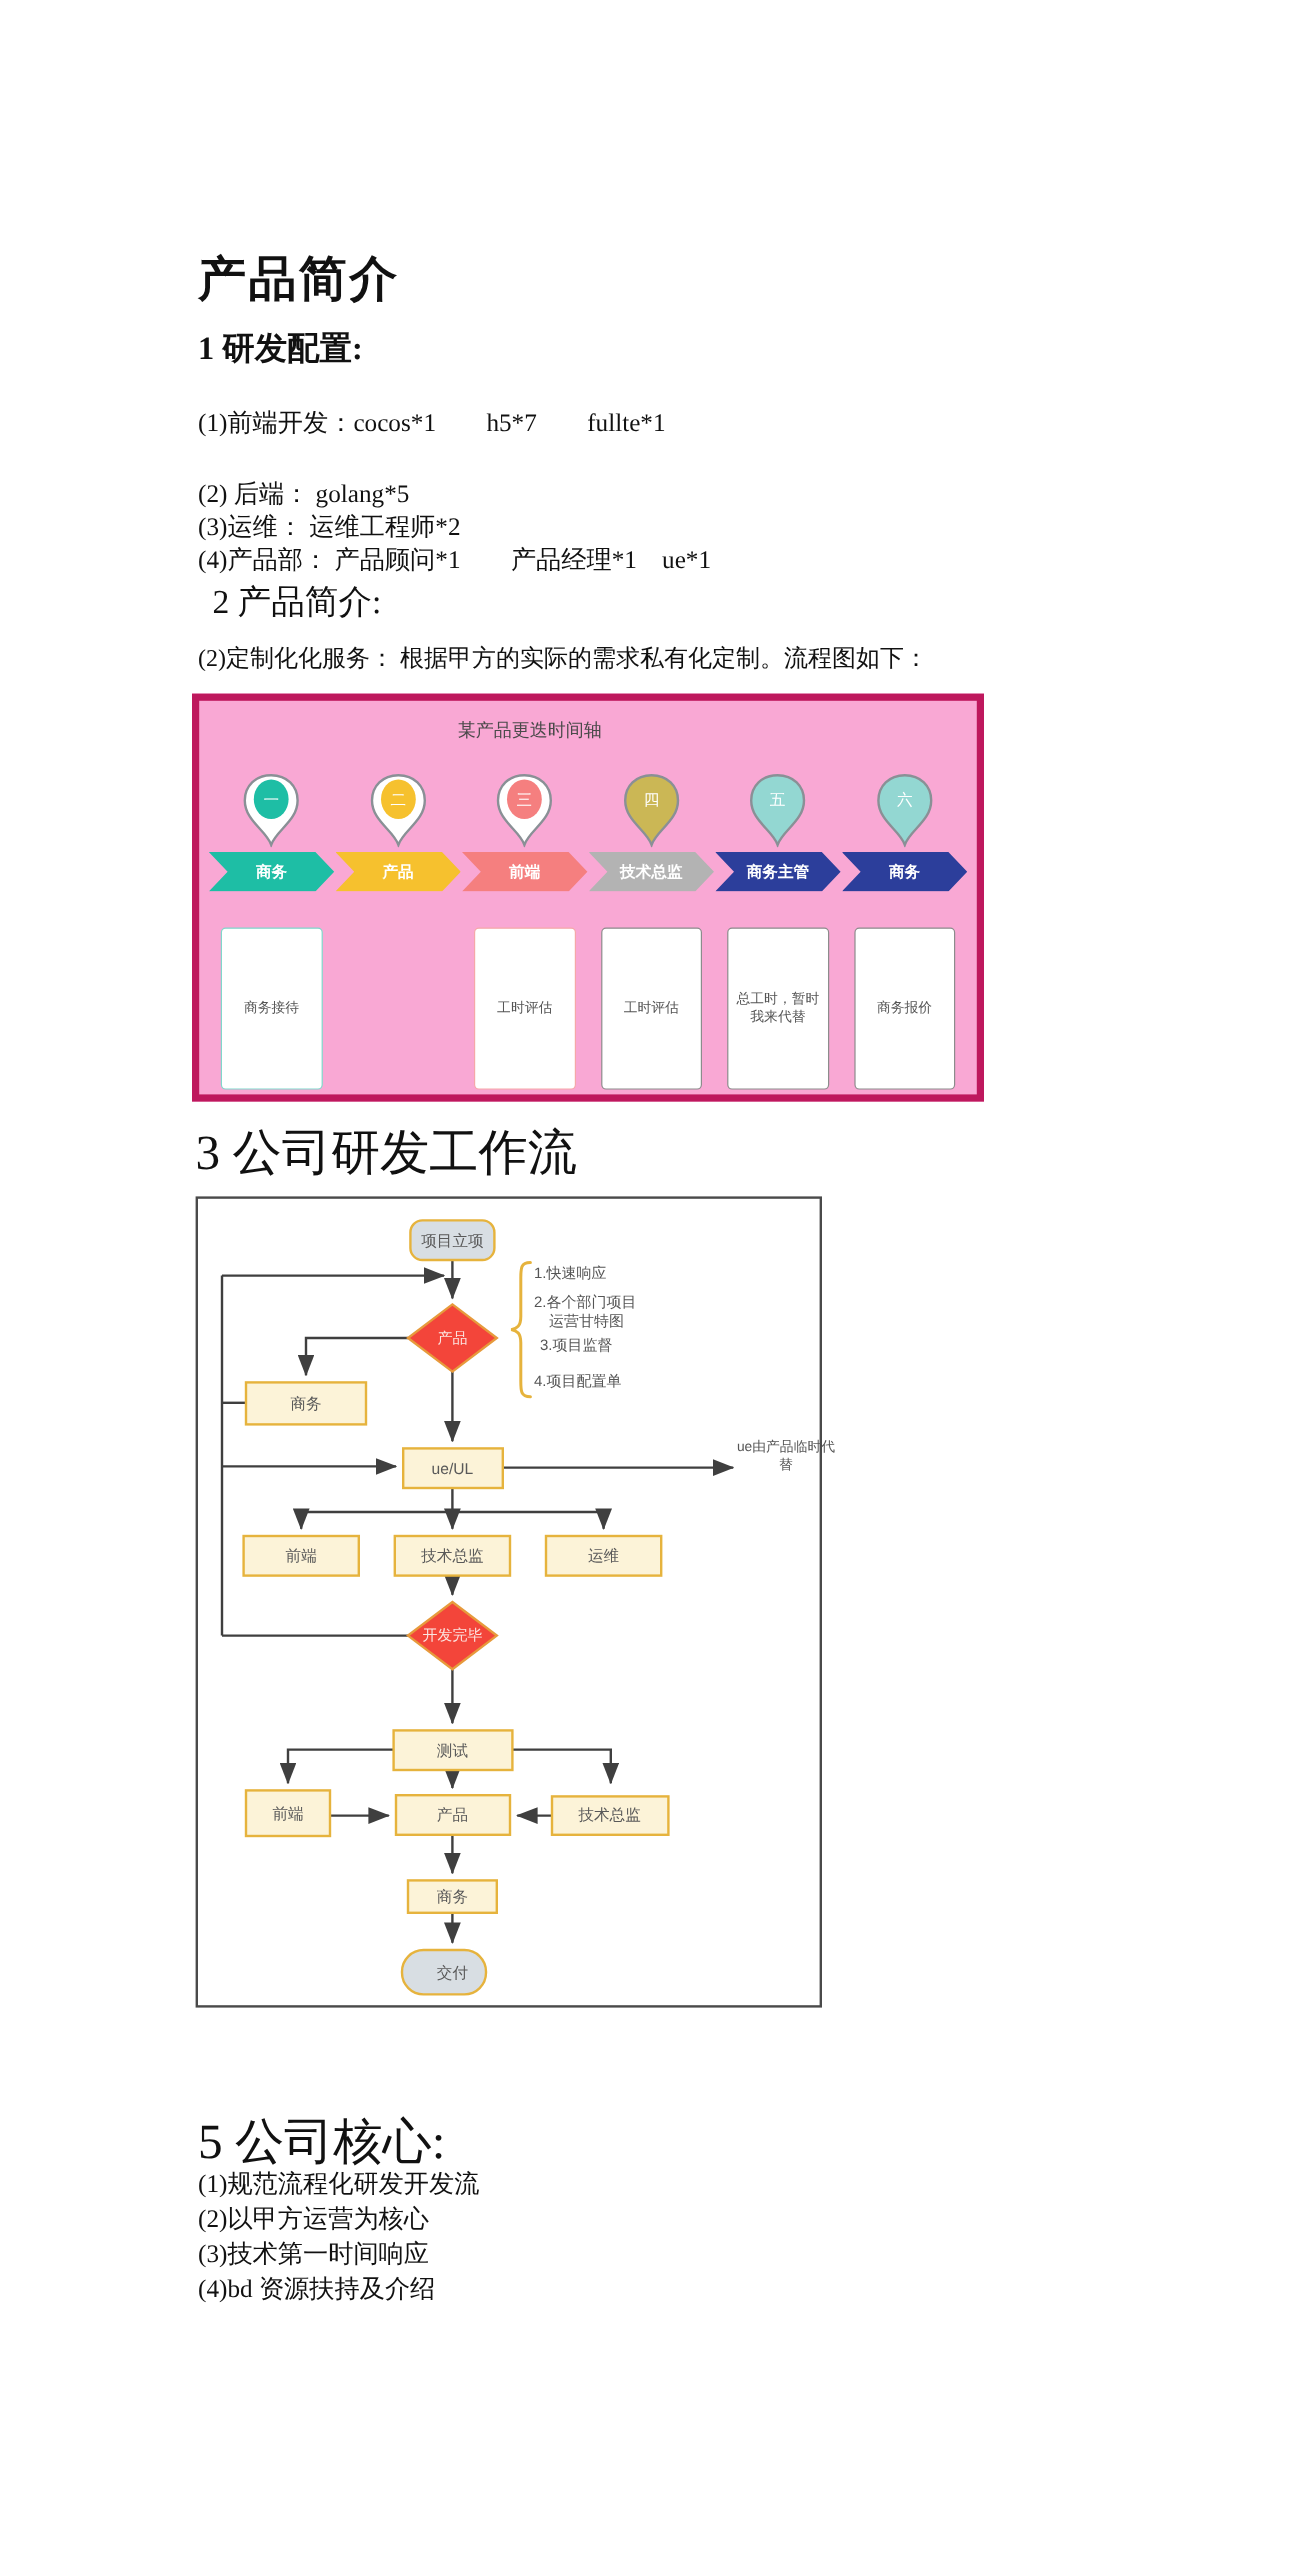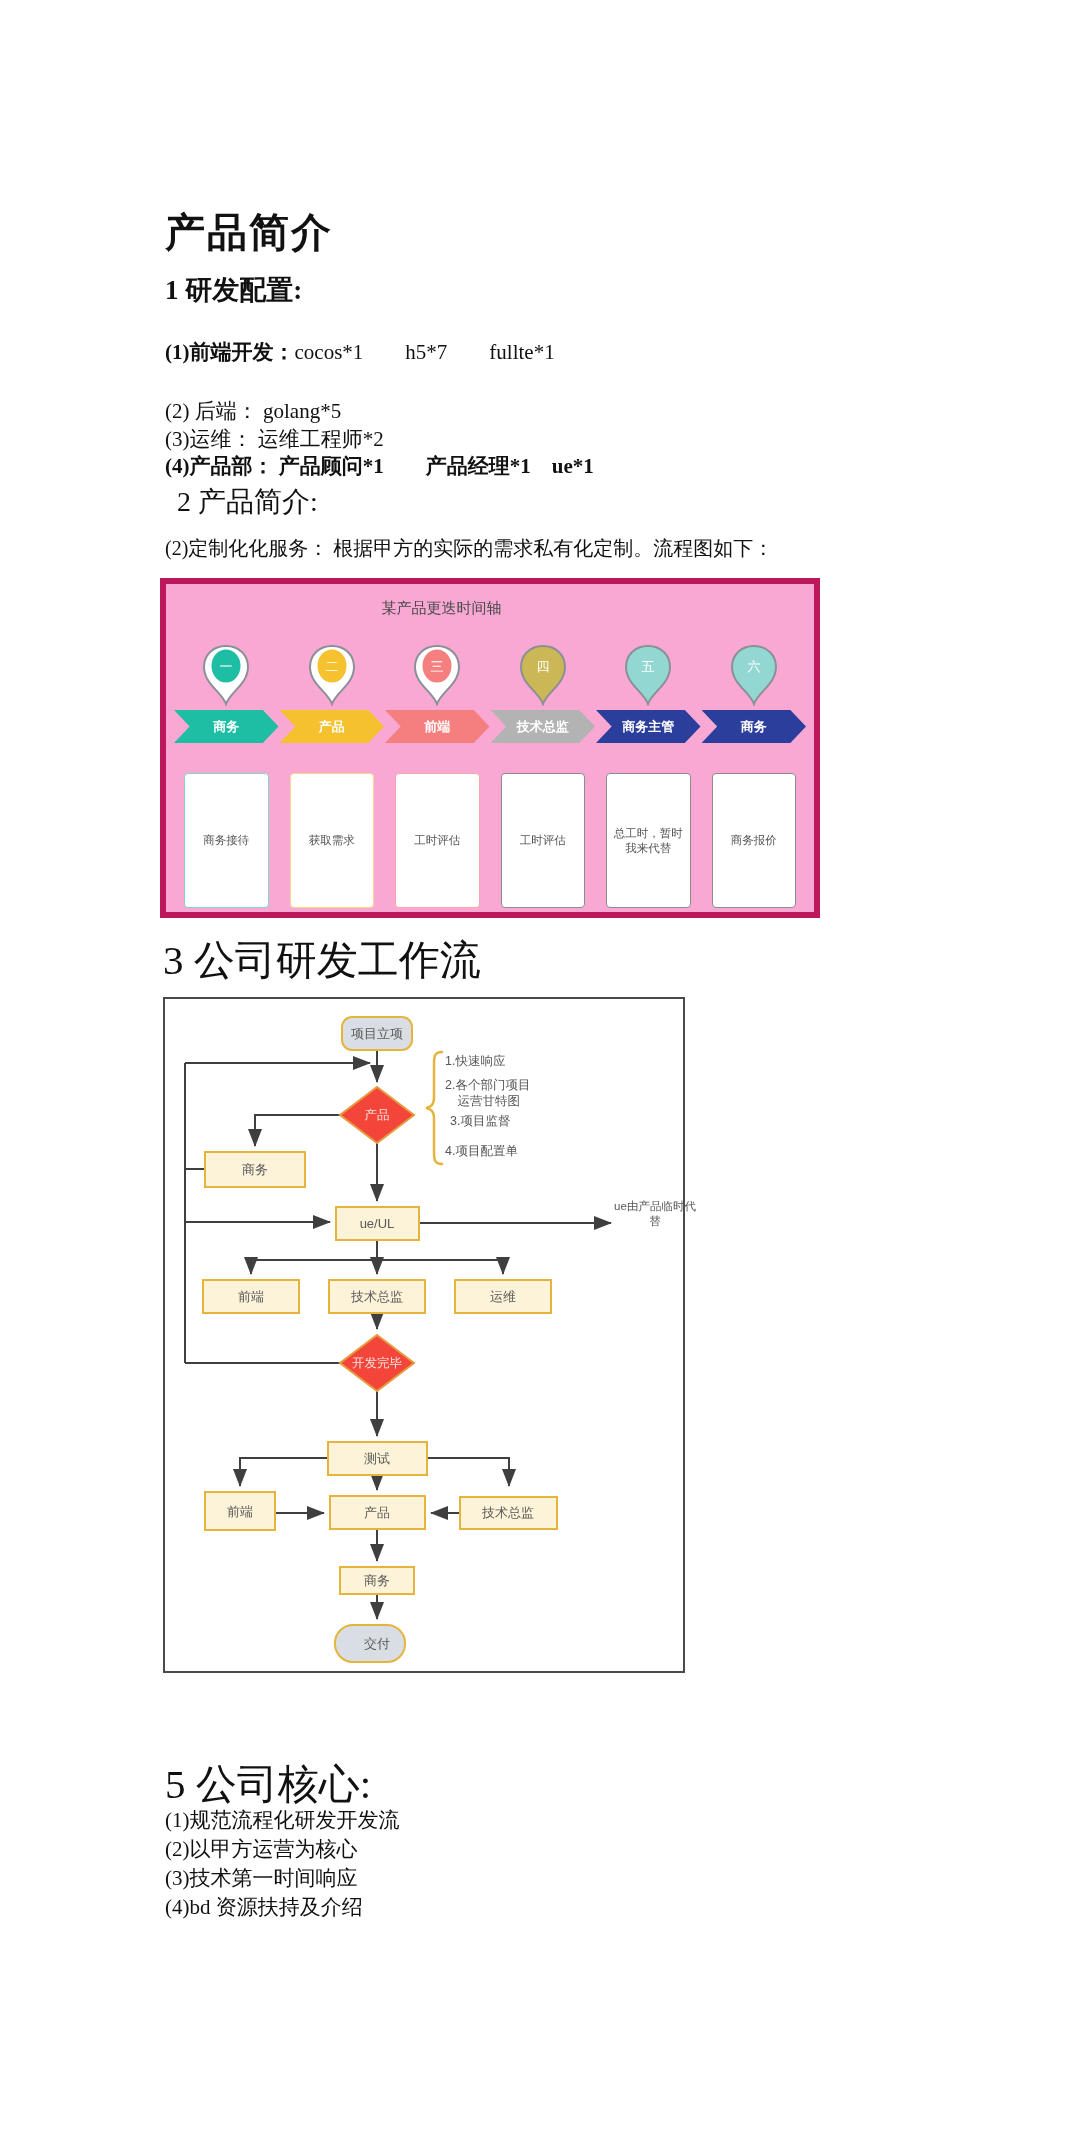--- a/index.html
+++ b/index.html
@@ -10,21 +10,21 @@
     color:#111;
     overflow:hidden;
   }
   .abs{position:absolute;}
   
   .doc-title{left:165px;top:205px;font-size:40px;font-weight:bold;letter-spacing:2px;}
   .h-bold{font-size:27px;font-weight:bold;}
   .h-reg{font-size:28px;font-weight:400;margin-left:12px;}
   .h-big{font-size:41px;font-weight:400;font-family:"Liberation Serif","DejaVu Serif",serif;}
   .bodyline{left:165px;font-size:21px;white-space:pre-wrap;}
-  .bodyline b{font-weight:bold;}
+  .bodyline b{font-weight:normal;}
   .small-list div{font-size:21px;line-height:29px;}
   
   .tl-wrap{
     left:160px;top:578px;width:648px;height:328px;
     border:6px solid #be185d;background:#f9a8d4;
     font-family:"Liberation Sans","DejaVu Sans",sans-serif;
   }
   .tl-title{
     position:absolute;top:15px;left:0;width:85%;
     text-align:center;font-size:15px;color:#4a4a4a;
@@ -82,21 +82,21 @@
 <body>
 
 <div class="abs doc-title">产品简介</div>
 
 <div class="abs h-bold" style="left:165px;top:272px;">1 研发配置:</div>
 
 <div class="abs bodyline" style="top:338px;"><b>(1)前端开发：</b><span>cocos*1　　h5*7　　fullte*1</span></div>
 
 <div class="abs bodyline" style="top:397px;">(2) 后端： golang*5</div>
 <div class="abs bodyline" style="top:425px;">(3)运维： 运维工程师*2</div>
-<div class="abs bodyline" style="top:452px;font-weight:bold;">(4)产品部： 产品顾问*1　　产品经理*1　ue*1</div>
+<div class="abs bodyline" style="top:452px;">(4)产品部： 产品顾问*1　　产品经理*1　ue*1</div>
 
 <div class="abs h-reg" style="left:165px;top:483px;">2 产品简介:</div>
 <div class="abs bodyline" style="top:535px;font-size:20px;">(2)定制化化服务： 根据甲方的实际的需求私有化定制。流程图如下：</div>
 
 <div class="abs tl-wrap">
   <div class="tl-title">某产品更迭时间轴</div>
   <div class="tl-cols">
 
     <div class="tl-col s0 ring">
       <svg class="pin" viewBox="0 0 48 62">
@@ -108,21 +108,20 @@
       <div class="tbox">商务接待</div>
     </div>
 
     <div class="tl-col s1 ring">
       <svg class="pin" viewBox="0 0 48 62">
         <path class="pin-outer" d="M24 60 C20 48 2 40 2 23 C2 11 11 2 24 2 C37 2 46 11 46 23 C46 40 28 48 24 60 Z"></path>
         <ellipse class="pin-inner" cx="24" cy="22" rx="14.5" ry="16.5"></ellipse>
         <text class="pin-num" x="24" y="27">二</text>
       </svg>
       <div class="chev">产品</div>
-      <div class="tbox">获取需求</div>
     </div>
 
     <div class="tl-col s2 ring">
       <svg class="pin" viewBox="0 0 48 62">
         <path class="pin-outer" d="M24 60 C20 48 2 40 2 23 C2 11 11 2 24 2 C37 2 46 11 46 23 C46 40 28 48 24 60 Z"></path>
         <ellipse class="pin-inner" cx="24" cy="22" rx="14.5" ry="16.5"></ellipse>
         <text class="pin-num" x="24" y="27">三</text>
       </svg>
       <div class="chev">前端</div>
       <div class="tbox">工时评估</div>

